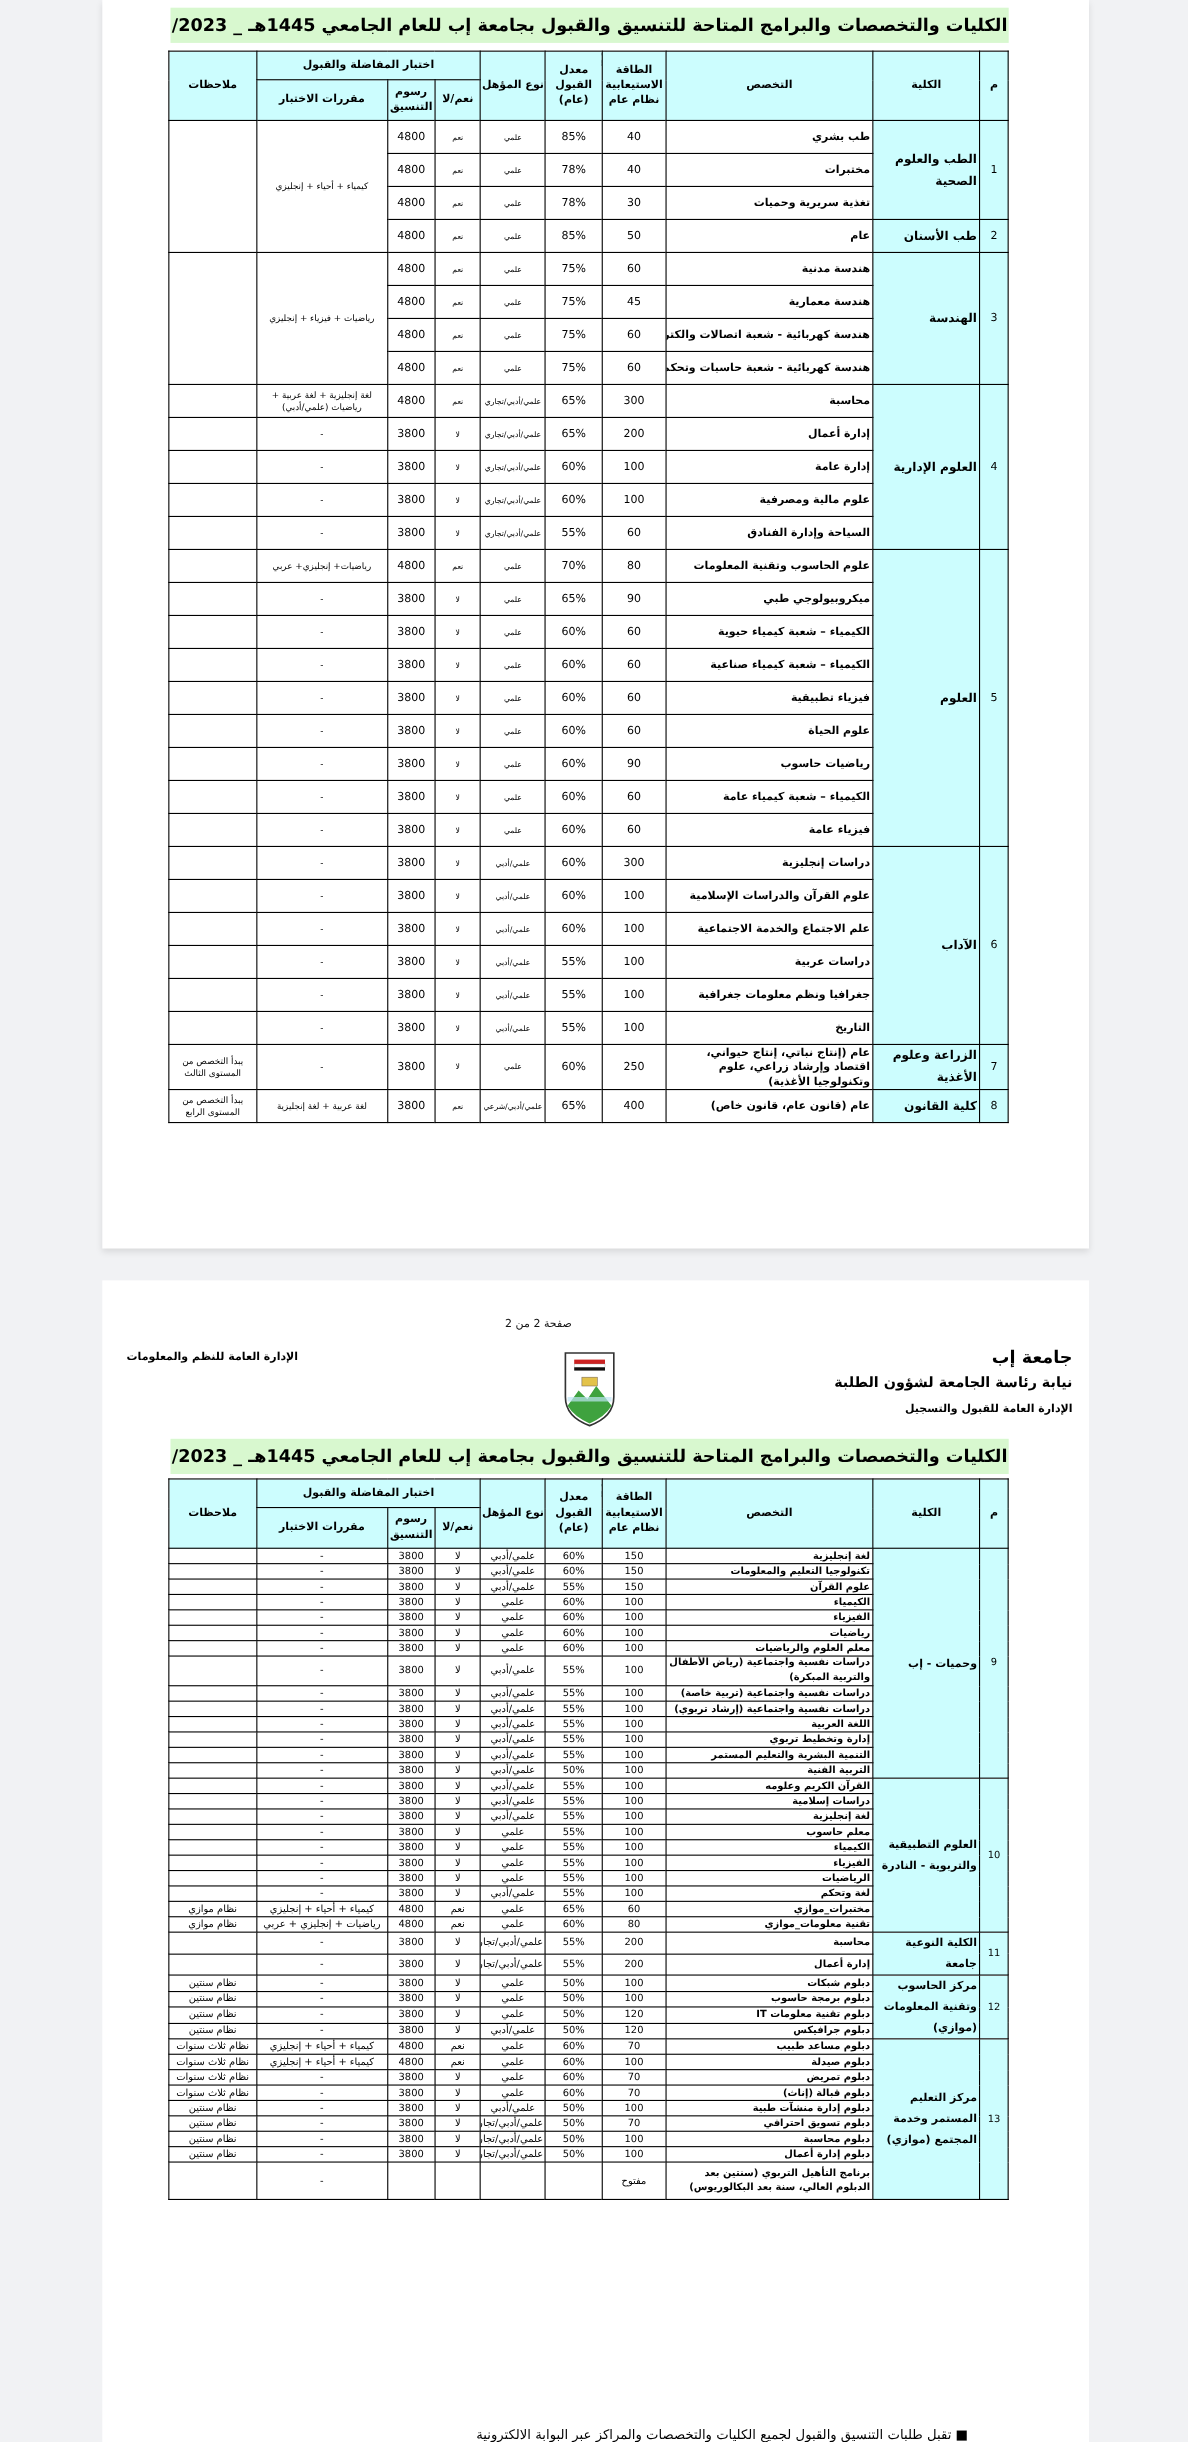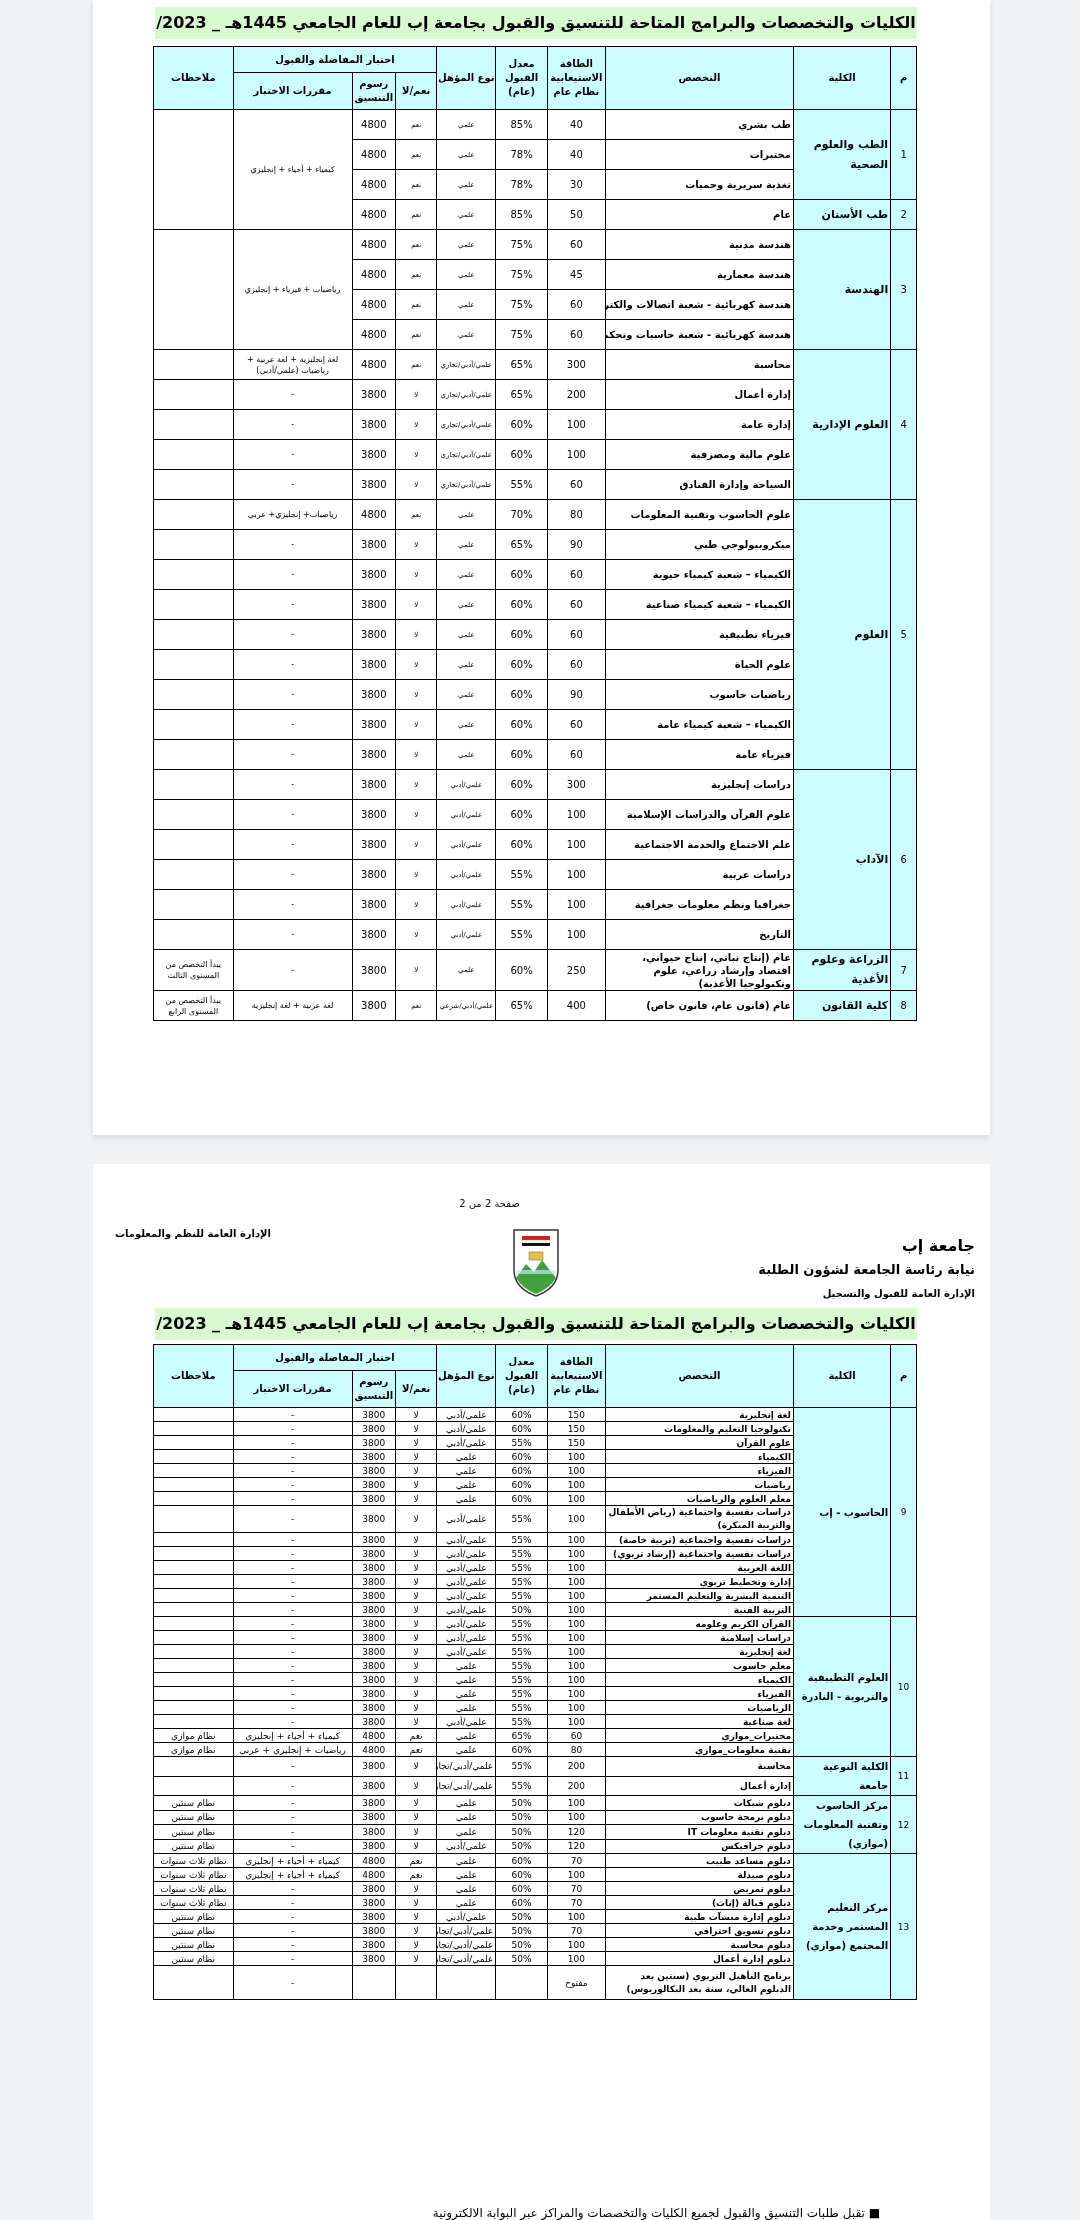--- a/index.html
+++ b/index.html
@@ -21,21 +21,21 @@
   table.grid td.note{font-size:8px;white-space:normal;line-height:11px;}
   #t1 tbody tr{height:30px;}
   #t1 tbody tr.tall{height:34px;}
   #t2 tbody tr{height:14px;}
   #t2 tbody td{line-height:12px;font-size:9px;}
   #t2 tbody td.spec{font-size:9px;}
   #t2 tbody td.college{font-size:10px;line-height:19px;}
   #t2 tbody tr.last{height:34px;}
   .hdr-left{position:absolute;top:1228px;left:115px;font-size:10px;font-weight:bold;direction:rtl;}
   .page-num{position:absolute;top:1198px;left:0;width:979px;text-align:center;font-size:10px;direction:rtl;color:#111;}
-  .hdr-right{position:absolute;right:105px;direction:rtl;text-align:left;font-weight:bold;margin-top:12px;}
+  .hdr-right{position:absolute;right:105px;direction:rtl;text-align:left;font-weight:bold;}
   .hr1{top:1224px;font-size:16px;}
   .hr2{top:1250px;font-size:13px;}
   .hr3{top:1276px;font-size:10px;}
   .logo{position:absolute;left:510px;top:1226px;width:52px;height:72px;}
   .footer-note{position:absolute;top:2206px;right:200px;font-size:12px;font-weight:normal;direction:rtl;white-space:nowrap;text-align:center;}
 </style>
 </head>
 <body>
 
 <div class="page" id="page1">
@@ -423,21 +423,21 @@
     </tr>
     <tr style="height:37px">
       <th>نعم/لا</th>
       <th>رسوم التنسيق</th>
       <th>مقررات الاختبار</th>
     </tr>
   </thead>
   <tbody id="t2body">
       <tr>
         <td class="num" rowspan="14">9</td>
-        <td class="college" rowspan="14">الحاسوب - إب</td>
+        <td class="college" rowspan="14">وحميات - إب</td>
         <td class="spec">لغة إنجليزية</td>
         <td>150</td>
         <td>60%</td>
         <td class="small">علمي/أدبي</td>
         <td class="small">لا</td>
         <td>3800</td>
         <td class="note">-</td>
         <td class="note"></td>
       </tr>
       <tr>
@@ -636,21 +636,21 @@
         <td class="spec">الرياضيات</td>
         <td>100</td>
         <td>55%</td>
         <td class="small">علمي</td>
         <td class="small">لا</td>
         <td>3800</td>
         <td class="note">-</td>
         <td class="note"></td>
       </tr>
       <tr>
-        <td class="spec">لغة صناعية</td>
+        <td class="spec">لغة وتحكم</td>
         <td>100</td>
         <td>55%</td>
         <td class="small">علمي/أدبي</td>
         <td class="small">لا</td>
         <td>3800</td>
         <td class="note">-</td>
         <td class="note"></td>
       </tr>
       <tr>
         <td class="spec">مختبرات_موازي</td>

